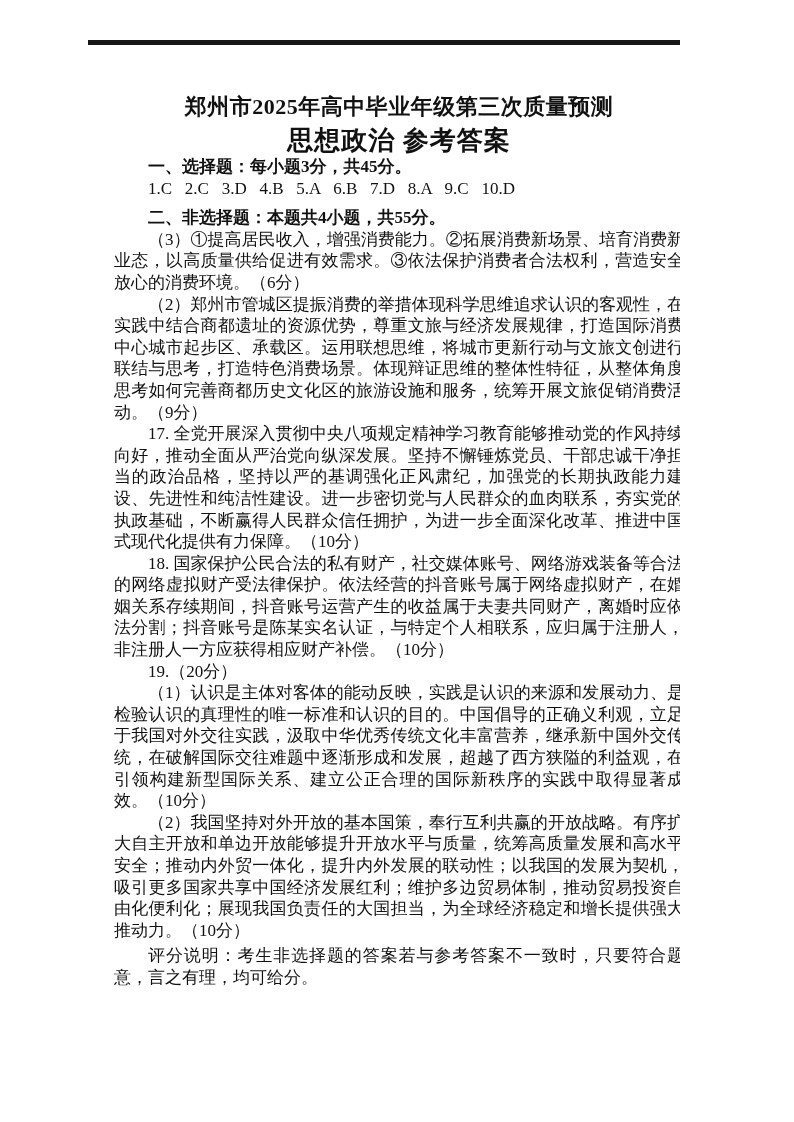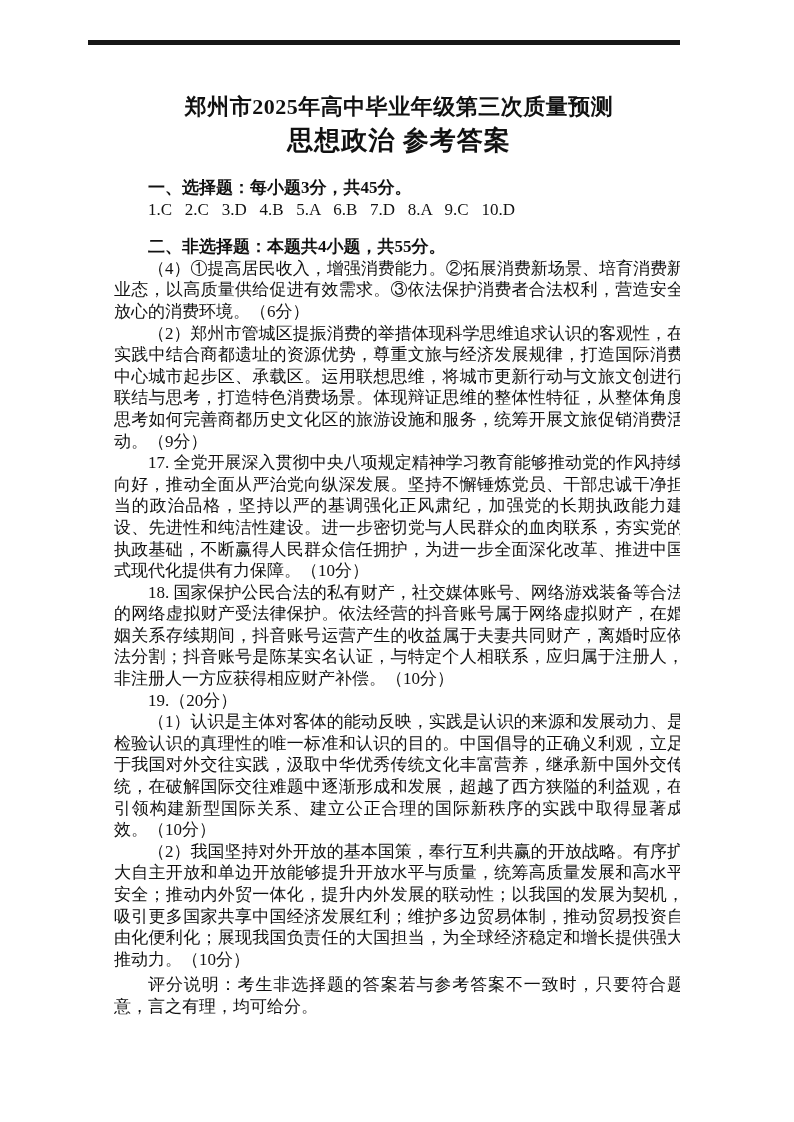--- a/index.html
+++ b/index.html
@@ -53,22 +53,22 @@
     line-height: 30px;
     letter-spacing: 1px;
   }
   p { margin: 0; }
   .indent { text-indent: 2em; }
   .bold { font-weight: normal; }
   .section-heading {
     font-weight: bold;
     text-indent: 2em;
   }
-  .mt-xl { margin-top: 21px; }
-  .mt-md { margin-top: 16px; }
+  .mt-xl { }
+  .mt-md { margin-top: 8px; }
   .mt-sm { margin-top: 4px; }
   .answers {
     text-indent: 2em;
     white-space: pre-wrap;
   }
 </style>
 </head>
 <body>
 
 <div class="page">
@@ -82,21 +82,21 @@
     <h2 class="doc-subtitle">思想政治 参考答案</h2>
 
     <p class="section-heading mt-xl">一、选择题：每小题3分，共45分。</p>
 
     <p class="answers">1.C   2.C   3.D   4.B   5.A   6.B   7.D   8.A   9.C   10.D</p>
 
 
     <p class="section-heading mt-md">二、非选择题：本题共4小题，共55分。</p>
 
 
-    <p class="indent">（4）①提高居民收入，增强消费能力。②拓展消费新场景、培育消费新业态，以高质量供给促进有效需求。③依法保护消费者合法权利，营造安全放心的消费环境。（6分）</p>
+    <p class="indent">（3）①提高居民收入，增强消费能力。②拓展消费新场景、培育消费新业态，以高质量供给促进有效需求。③依法保护消费者合法权利，营造安全放心的消费环境。（6分）</p>
 
     <p class="indent">（2）郑州市管城区提振消费的举措体现科学思维追求认识的客观性，在实践中结合商都遗址的资源优势，尊重文旅与经济发展规律，打造国际消费中心城市起步区、承载区。运用联想思维，将城市更新行动与文旅文创进行联结与思考，打造特色消费场景。体现辩证思维的整体性特征，从整体角度思考如何完善商都历史文化区的旅游设施和服务，统筹开展文旅促销消费活动。（9分）</p>
 
     <p class="indent">17. 全党开展深入贯彻中央八项规定精神学习教育能够推动党的作风持续向好，推动全面从严治党向纵深发展。坚持不懈锤炼党员、干部忠诚干净担当的政治品格，坚持以严的基调强化正风肃纪，加强党的长期执政能力建设、先进性和纯洁性建设。进一步密切党与人民群众的血肉联系，夯实党的执政基础，不断赢得人民群众信任拥护，为进一步全面深化改革、推进中国式现代化提供有力保障。（10分）</p>
 
     <p class="indent">18. 国家保护公民合法的私有财产，社交媒体账号、网络游戏装备等合法的网络虚拟财产受法律保护。依法经营的抖音账号属于网络虚拟财产，在婚姻关系存续期间，抖音账号运营产生的收益属于夫妻共同财产，离婚时应依法分割；抖音账号是陈某实名认证，与特定个人相联系，应归属于注册人，非注册人一方应获得相应财产补偿。（10分）</p>
 
     <p class="indent">19.（20分）</p>
 
     <p class="indent">（1）认识是主体对客体的能动反映，实践是认识的来源和发展动力、是检验认识的真理性的唯一标准和认识的目的。中国倡导的正确义利观，立足于我国对外交往实践，汲取中华优秀传统文化丰富营养，继承新中国外交传统，在破解国际交往难题中逐渐形成和发展，超越了西方狭隘的利益观，在引领构建新型国际关系、建立公正合理的国际新秩序的实践中取得显著成效。（10分）</p>

